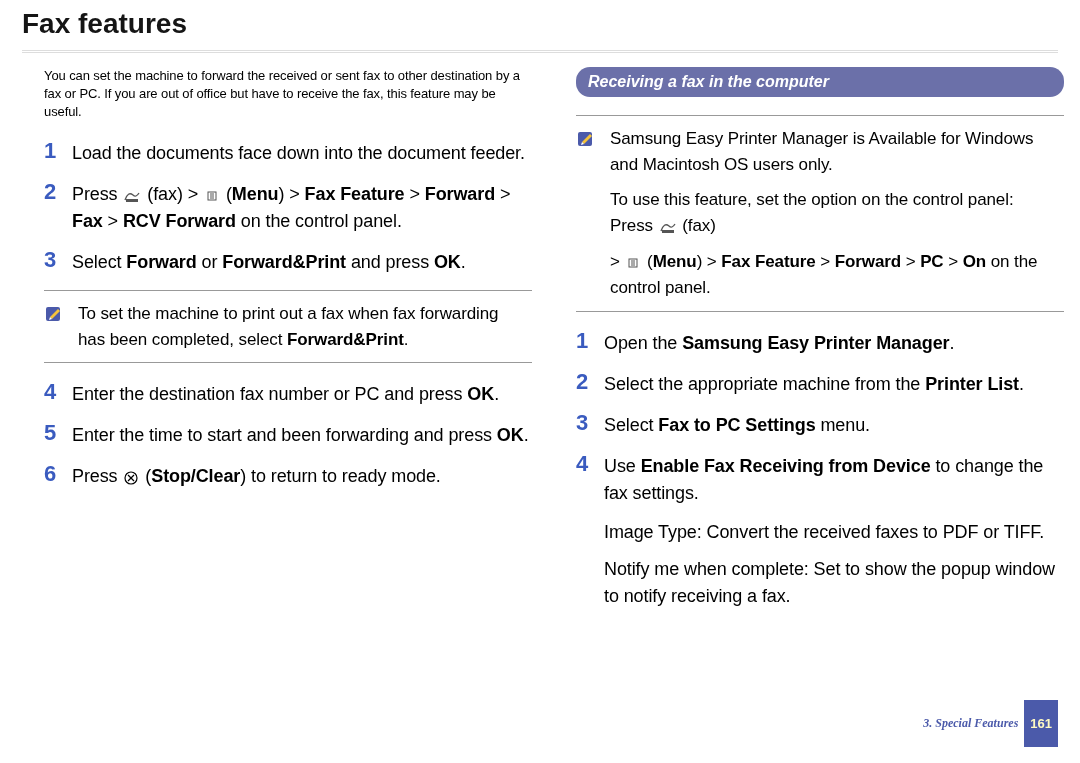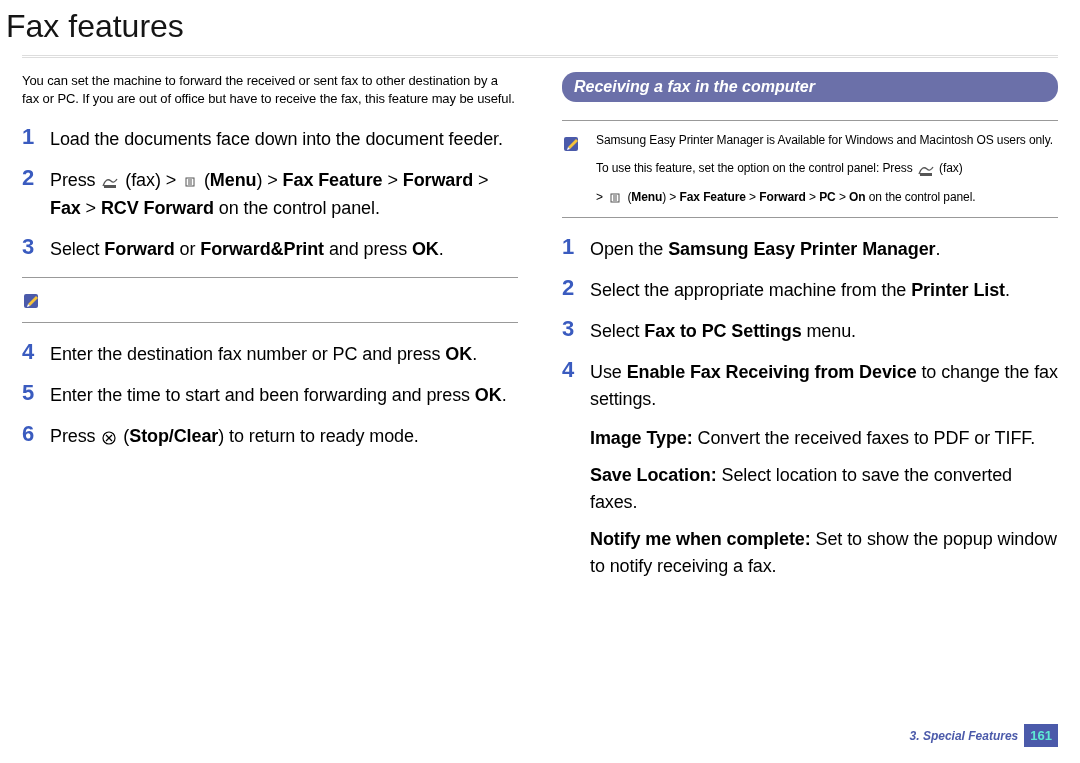--- a/index.html
+++ b/index.html
@@ -7,34 +7,35 @@
     font-family: "Segoe UI", Arial, sans-serif;
     font-size: 13px;
     color: #000;
     width: 1080px;
     height: 763px;
     background: #fff;
     position: relative;
     overflow: hidden;
   }
   .page-title {
-    font-size: 32px;
-    font-weight: normal;
+    font-size: 28px;
+    font-weight: bold;
     color: #151515;
-    padding: 8px 0 10px 6px;
+    padding: 8px 0 10px 22px;
   }
   .title-underline {
     height: 3px;
     background: linear-gradient(to bottom, #ddd 0, #ddd 1px, #fff 1px, #fff 2px, #ddd 2px, #ddd 3px);
     margin: 0 22px 14px 22px;
   }
   .columns {
     display: flex;
-    padding: 0 22px;
+    padding: 0 16px;
     gap: 44px;
+    margin-left: 28px;
   }
   .col { flex: 1; min-width: 0; }
   .intro {
     font-size: 13px;
     line-height: 1.4;
     margin-bottom: 18px;
     letter-spacing: -0.1px;
   }
   .step { display: flex; margin-bottom: 14px; }
   .stepnum {
@@ -53,48 +54,48 @@
     margin: 0 2px;
   }
   .notebox {
     border-top: 1px solid #999;
     border-bottom: 1px solid #999;
     padding: 10px 4px 10px 0;
     margin: 8px 0 18px 0;
     display: flex;
   }
   .note-icon { width: 34px; flex-shrink:0; padding-top:2px; }
-  .note-body { flex:1; font-size: 12px; line-height: 1.5; letter-spacing:-0.1px;}
+  .note-body { flex:1; font-size: 17px; line-height: 1.5; letter-spacing:-0.1px;}
   .section-heading {
     background: #6b70a9;
     color: #fff;
     font-weight: bold;
     font-size: 16px;
     font-style: italic;
     padding: 6px 12px;
     border-radius: 14px;
     margin-bottom: 18px;
   }
   .sublist { margin-top: 12px; }
   .bullet-row { display: flex; margin-bottom: 10px; line-height:1.5; }
-  .bullet-row b { font-weight: bold; }
+  .bullet-row b { font-weight: normal; }
   .footer {
     position: absolute;
     bottom: 16px;
     right: 22px;
     display: flex;
     align-items: center;
     font-size: 12px;
   }
-  .footer-chapter { color: #4b5aaa; font-weight: bold; font-style: italic; margin-right: 6px; }
+  .footer-chapter { color: #4b5aaa; font-weight: bold; font-style: italic; margin-right: 6px; font-family: Liberation Serif, serif; }
   .footer-pagenum {
     background: #4b5aaa;
-    color: #5eead4;
-    font-weight: bold;
-    padding: 4px 6px;
+    color: #fef9c3;
+    font-weight: bold;
+    padding: 16px 6px;
     font-size: 13px;
   }
   svg { vertical-align: middle; }
 </style>
 </head>
 <body>
 
 <div class="page-title">Fax features</div>
 <div class="title-underline"></div>
 
@@ -138,20 +139,23 @@
       </div>
     </div>
 
     <div class="notebox">
       <div class="note-icon">
         <svg width="22" height="22">
             <rect x="2" y="4" width="14" height="14" rx="2" fill="#4b5aaa"></rect>
             <path d="M6 14 L14 6 L16 8 L8 16 Z" fill="#f5c33b"></path>
             <path d="M5 17 L6 14 L8 16 Z" fill="#fff"></path>
           </svg>
+      </div>
+      <div class="note-body">
+        <span>To set the machine to print out a fax when fax forwarding has been completed, select </span><b>Forward&amp;Print</b><span>.</span>
       </div>
     </div>
 
     <div class="step">
       <div class="stepnum">4</div>
       <div class="steptext">
         <span>Enter the destination fax number or PC and press </span><b>OK</b><span>.</span>
       </div>
     </div>
 
@@ -237,23 +241,20 @@
 
     <div class="step">
       <div class="stepnum">4</div>
       <div class="steptext">
         <span>Use </span><b>Enable Fax Receiving from Device</b><span> to change the fax settings.</span>
         <div class="sublist">
           <div class="bullet-row">
               <div><b>Image Type:</b><span> Convert the received faxes to PDF or TIFF.</span></div>
             </div>
           <div class="bullet-row">
-              <div><b>Save Location:</b><span> Select location to save the converted faxes.</span></div>
-            </div>
-          <div class="bullet-row">
               <div><b>Notify me when complete: </b><span> Set to show the popup window to notify receiving a fax.</span></div>
             </div>
         </div>
       </div>
     </div>
   </div>
 </div>
 
 <div class="footer">
   <span class="footer-chapter">3.  Special Features</span>

